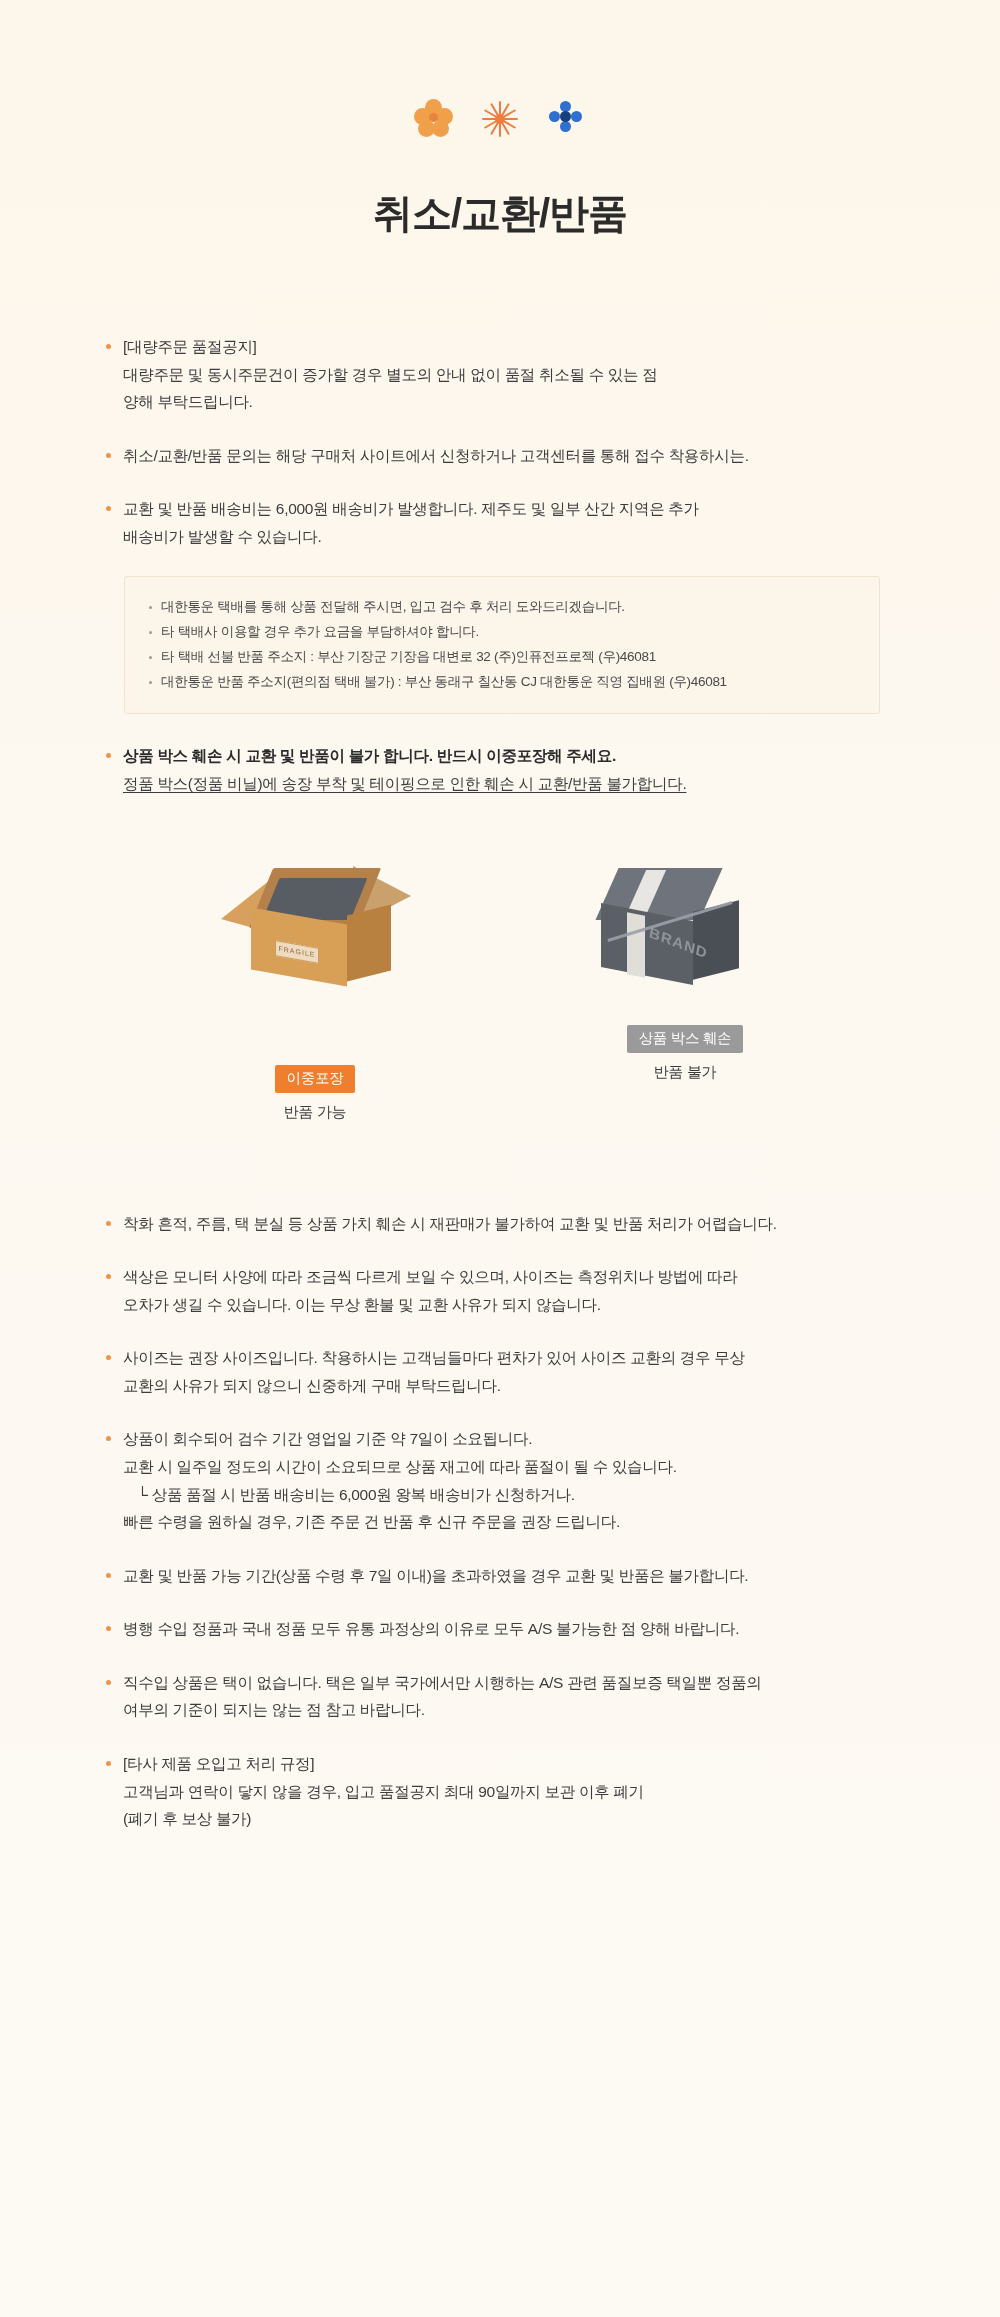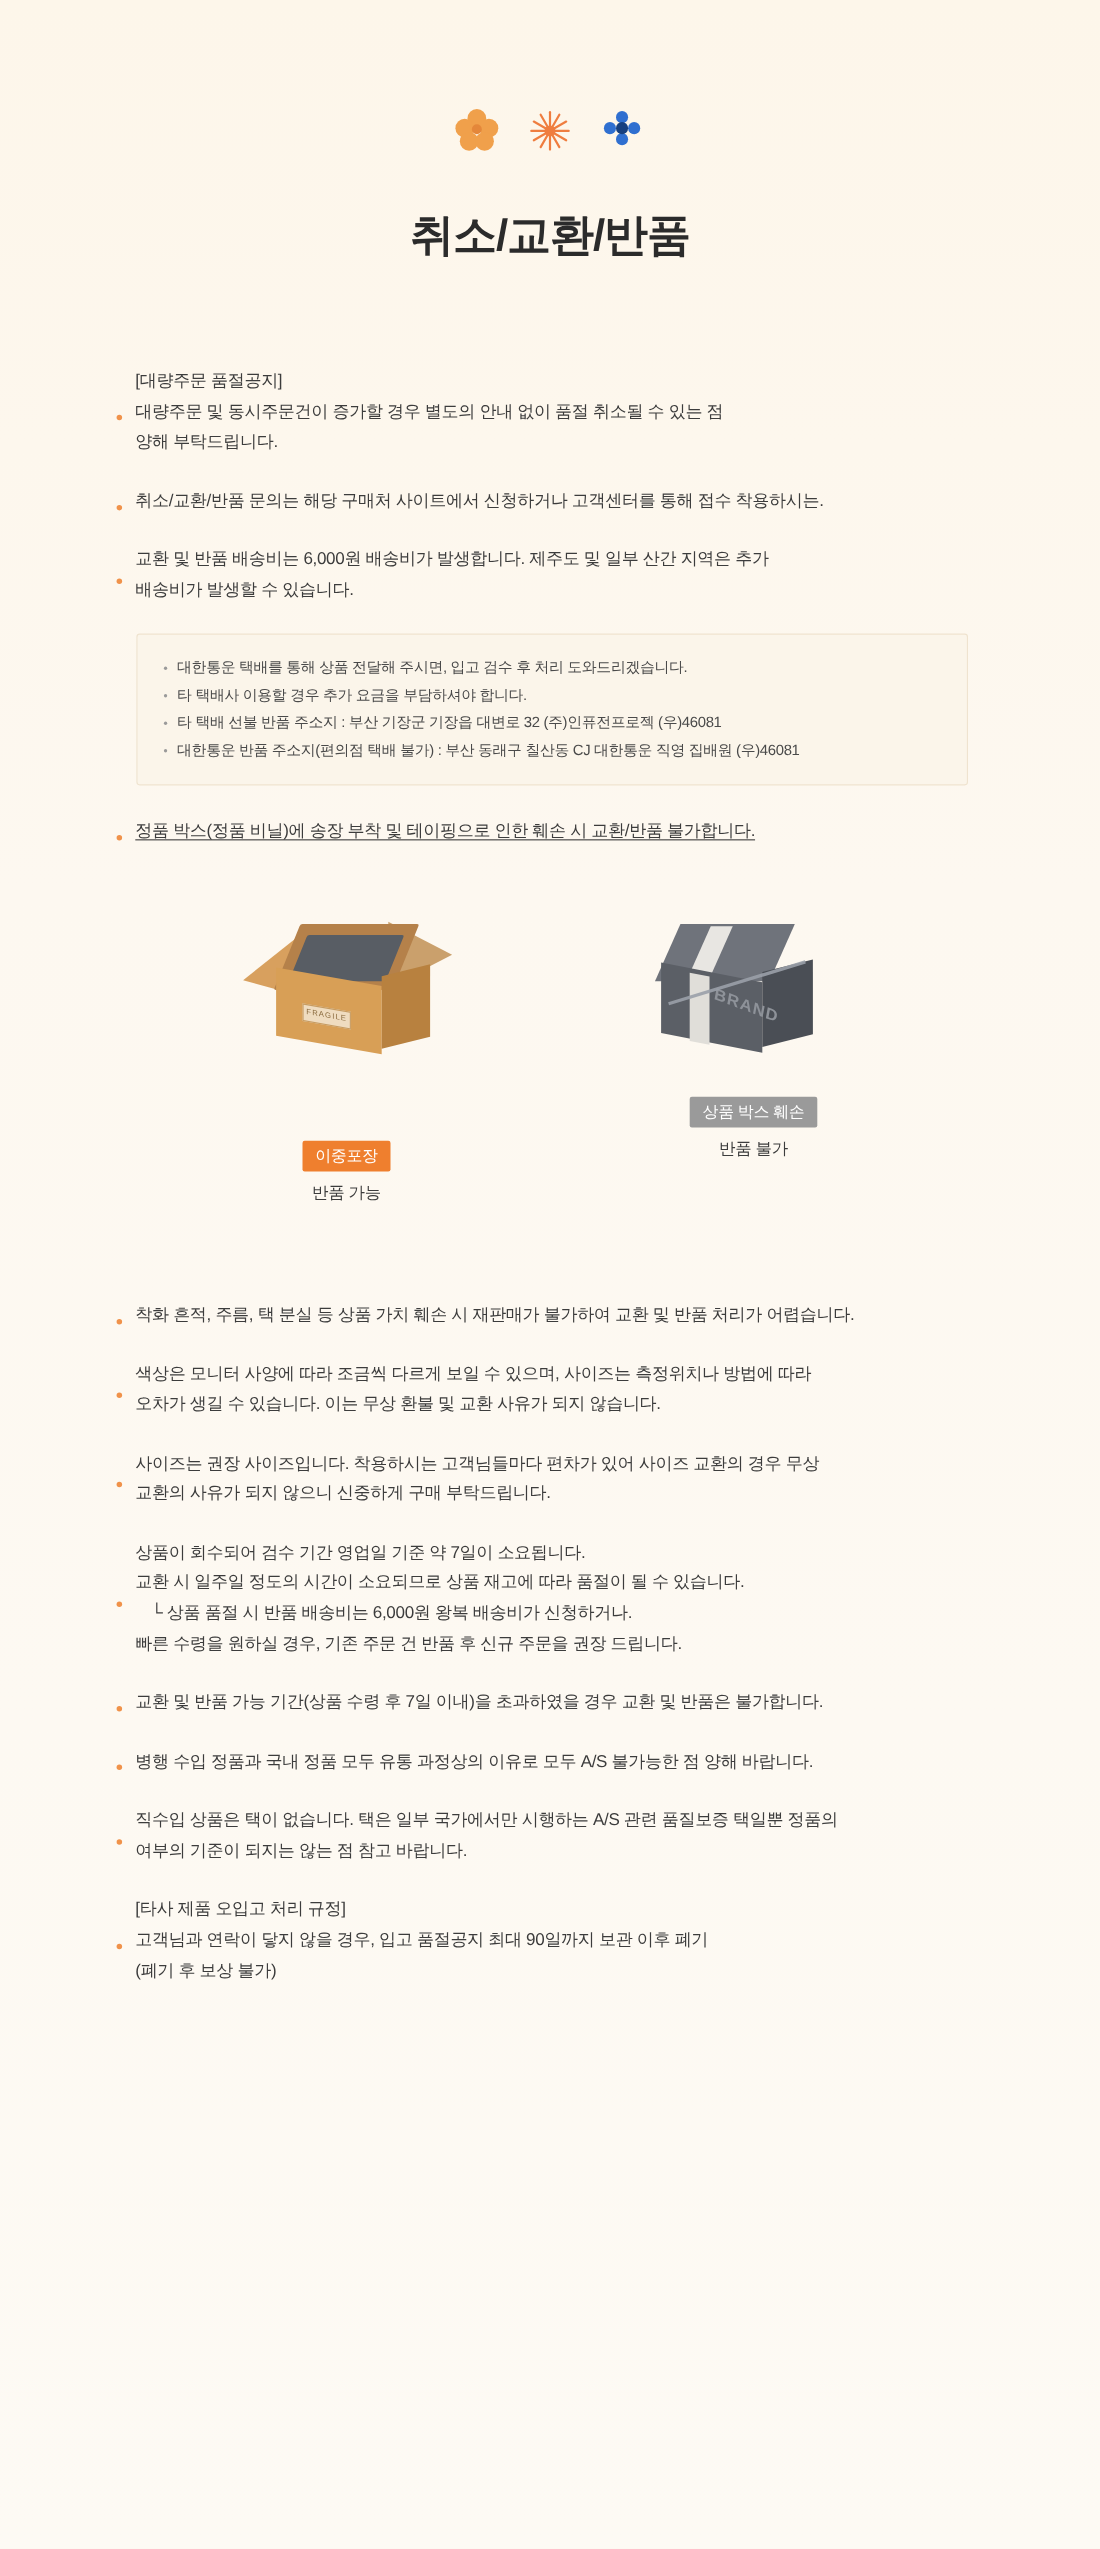--- a/index.html
+++ b/index.html
@@ -106,21 +106,21 @@
     width: 800px;
     padding-top: 92px;
   }
   .bullet-list {
     list-style: none;
     margin: 0;
     padding: 0;
   }
   .bullet-item {
     display: flex;
-    align-items: center;
+    align-items: flex-start;
     margin-bottom: 26px;
   }
   .bullet-dot {
     flex: 0 0 auto;
     width: 5px;
     height: 5px;
     background: #f0924a;
     border-radius: 50%;
     margin: 11px 12px 0 6px;
   }
@@ -398,20 +398,21 @@
       <div class="note-line">
         <span class="note-dot"></span>
         <span>대한통운 반품 주소지(편의점 택배 불가) : 부산 동래구 칠산동 CJ 대한통운 직영 집배원 (우)46081</span>
       </div>
     </div>
 
     <ul class="bullet-list">
       <li class="bullet-item">
         <span class="bullet-dot"></span>
         <span class="bullet-body">
+          <span class="line strong-line">상품 박스 훼손 시 교환 및 반품이 불가 합니다. 반드시 이중포장해 주세요.</span>
           <span class="line underline-line">정품 박스(정품 비닐)에 송장 부착 및 테이핑으로 인한 훼손 시 교환/반품 불가합니다.</span>
         </span>
       </li>
     </ul>
   </div>
 
   <div class="illus-wrap">
 
     <div class="illus-col">
       <div class="illus-stage">

